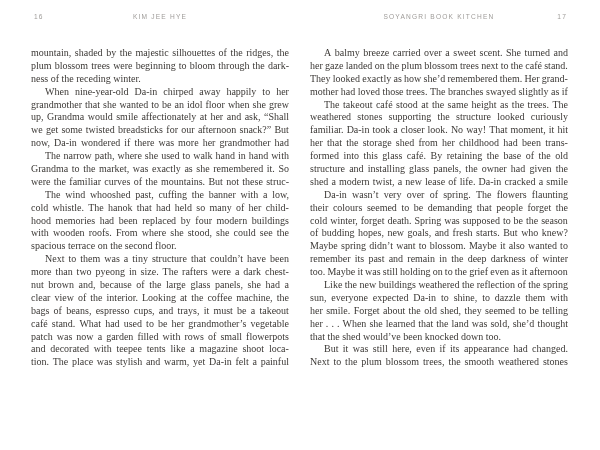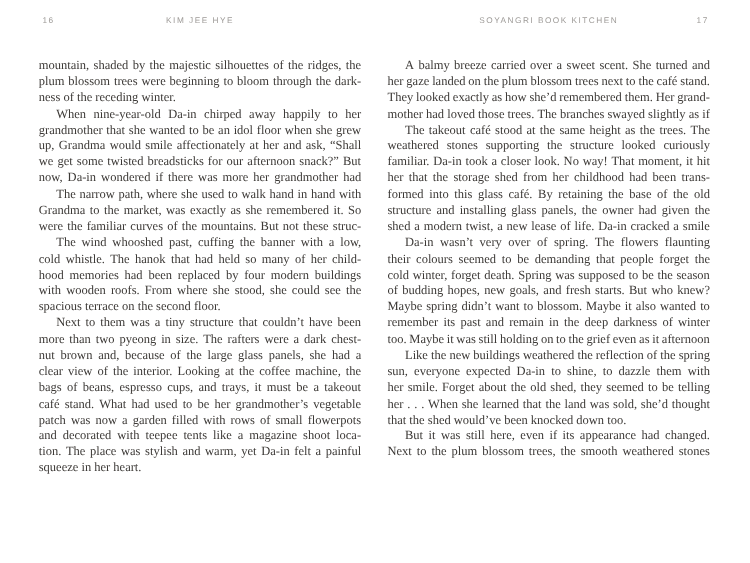--- a/index.html
+++ b/index.html
@@ -335,21 +335,20 @@
           <span>was</span>
           <span>stylish</span>
           <span>and</span>
           <span>warm,</span>
           <span>yet</span>
           <span>Da-in</span>
           <span>felt</span>
           <span>a</span>
           <span>painful</span>
         </div>
-        <div class="line plain">squeeze in her heart.</div>
       </div>
   </div>
 
   <div class="page page-right">
     <div class="pagehead">
       <span class="running">SOYANGRI BOOK KITCHEN</span>
       <span class="folio">17</span>
     </div>
     <div class="pagebody">
         <div class="line jf indent">

